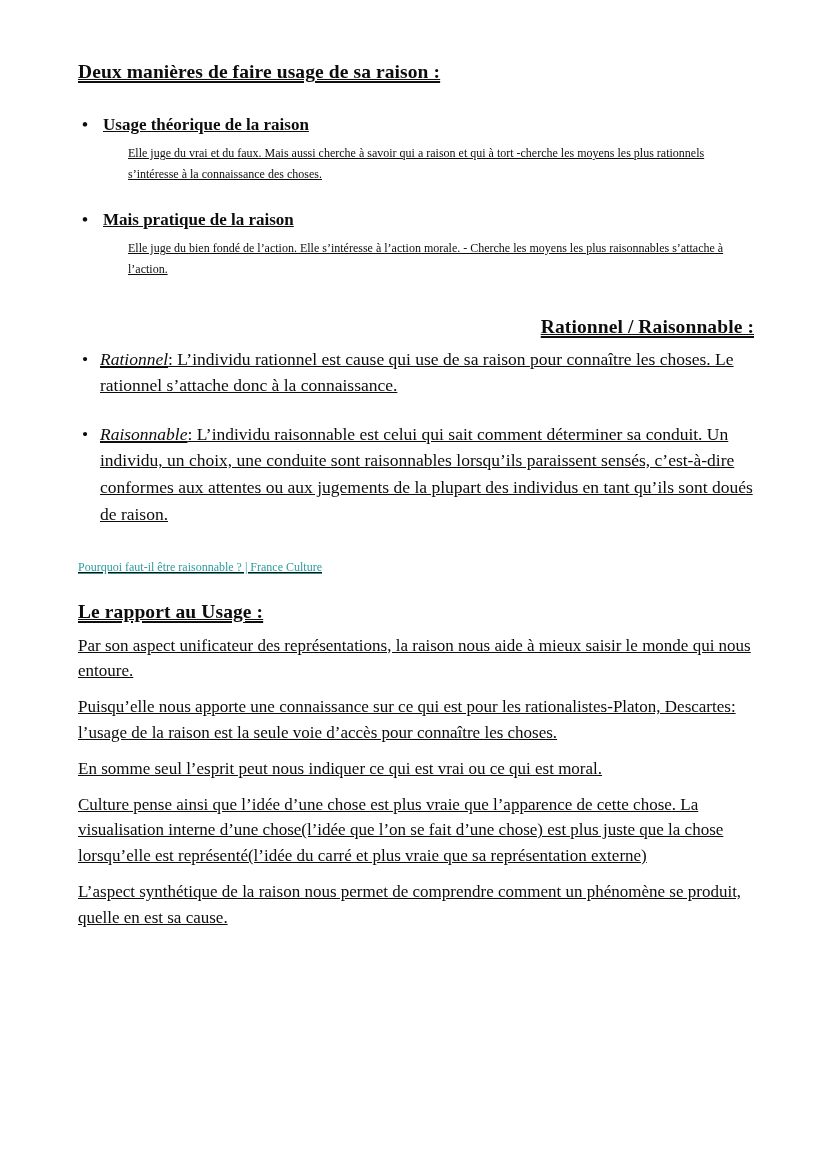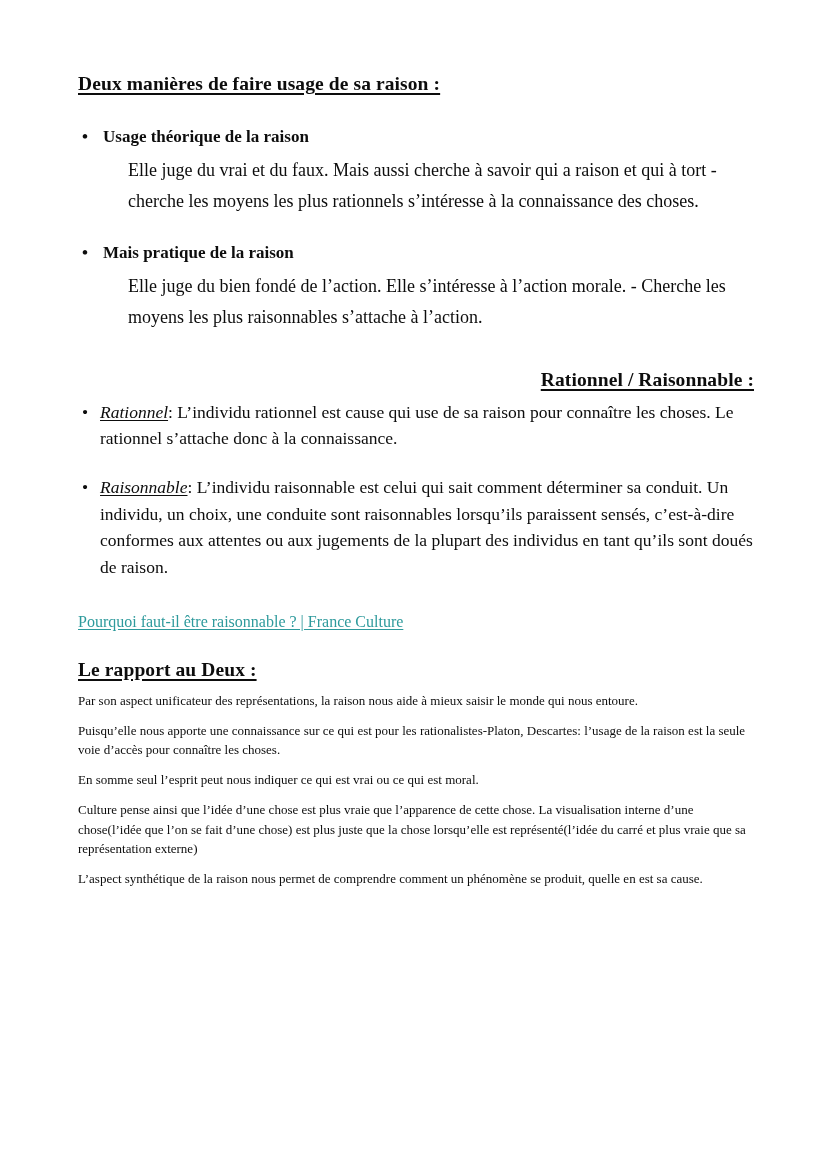--- a/index.html
+++ b/index.html
@@ -14,22 +14,23 @@
     height: 1171px;
     background: #ffffff;
     font-family: "Liberation Serif", "DejaVu Serif", serif;
     color: #0d0d0d;
     overflow: hidden;
     box-sizing: border-box;
   }
   .content {
     position: absolute;
     left: 78px;
-    top: 72px;
+    top: 60px;
     width: 676px;
+    text-decoration: underline;
   }
 
   
   .h-section {
     font-size: 19.5px;
     font-weight: bold;
     letter-spacing: 0.1px;
     margin: 0;
     line-height: 1.2;
   }
@@ -54,21 +55,21 @@
   .bullet-row .dot {
     position: absolute;
     left: 4px;
     top: 0;
     font-size: 17px;
     line-height: 1.45;
   }
   .sub-body {
     margin-left: 50px;
     margin-top: 5px;
-    font-size: 18px;
+    font-size: 12px;
     line-height: 1.72;
     font-weight: normal;
   }
 
   
   .bullet-para {
     position: relative;
     padding-left: 22px;
     font-size: 17.5px;
     line-height: 1.52;
@@ -83,32 +84,32 @@
   .term {
     font-style: italic;
     text-decoration: underline;
     text-underline-offset: 2px;
     text-align: right;
   }
 
   
   .link-row { margin-top: 30px; margin-bottom: 4px; }
   .weblink {
-    font-size: 16px;
+    font-size: 12px;
     color: #2e9a9c;
     text-decoration: underline;
     text-underline-offset: 2px;
     text-decoration-color: #2e9a9c;
     cursor: pointer;
     line-height: 1.5;
   }
 
   
   .para {
-    font-size: 13px;
+    font-size: 17px;
     line-height: 1.52;
     margin: 0 0 2px 0;
   }
   .para + .para { margin-top: 10px; }
 </style>
 </head>
 <body>
 
 <div class="page">
   <div class="content">
@@ -143,21 +144,21 @@
 
     <div class="bullet-para" style="margin-top:22px;">
       <span class="dot">•</span><span class="term">Raisonnable</span><span>: L’individu raisonnable est celui qui sait comment déterminer sa conduit. Un individu, un choix, une conduite sont raisonnables lorsqu’ils paraissent sensés, c’est-à-dire conformes aux attentes ou aux jugements de la plupart des individus en tant qu’ils sont doués de raison.</span>
     </div>
 
     <div class="link-row">
       <a class="weblink" href="#">Pourquoi faut-il être raisonnable ? | France Culture</a>
     </div>
 
     <div class="h3-wrap">
-      <div class="h-section"><span class="ul">Le rapport au Deux :</span></div>
+      <div class="h-section"><span class="ul">Le rapport au Usage :</span></div>
     </div>
 
     <p class="para">Par son aspect unificateur des représentations, la raison nous aide à mieux saisir le monde qui nous entoure.</p>
     <p class="para">Puisqu’elle nous apporte une connaissance sur ce qui est pour les rationalistes-Platon, Descartes: l’usage de la raison est la seule voie d’accès pour connaître les choses.</p>
     <p class="para">En somme seul l’esprit peut nous indiquer ce qui est vrai ou ce qui est moral.</p>
     <p class="para">Culture pense ainsi que l’idée d’une chose est plus vraie que l’apparence de cette chose. La visualisation interne d’une chose(l’idée que l’on se fait d’une chose) est plus juste que la chose lorsqu’elle est représenté(l’idée du carré et plus vraie que sa représentation externe)</p>
     <p class="para">L’aspect synthétique de la raison nous permet de comprendre comment un phénomène se produit, quelle en est sa cause.</p>
 
   </div>
 </div>

